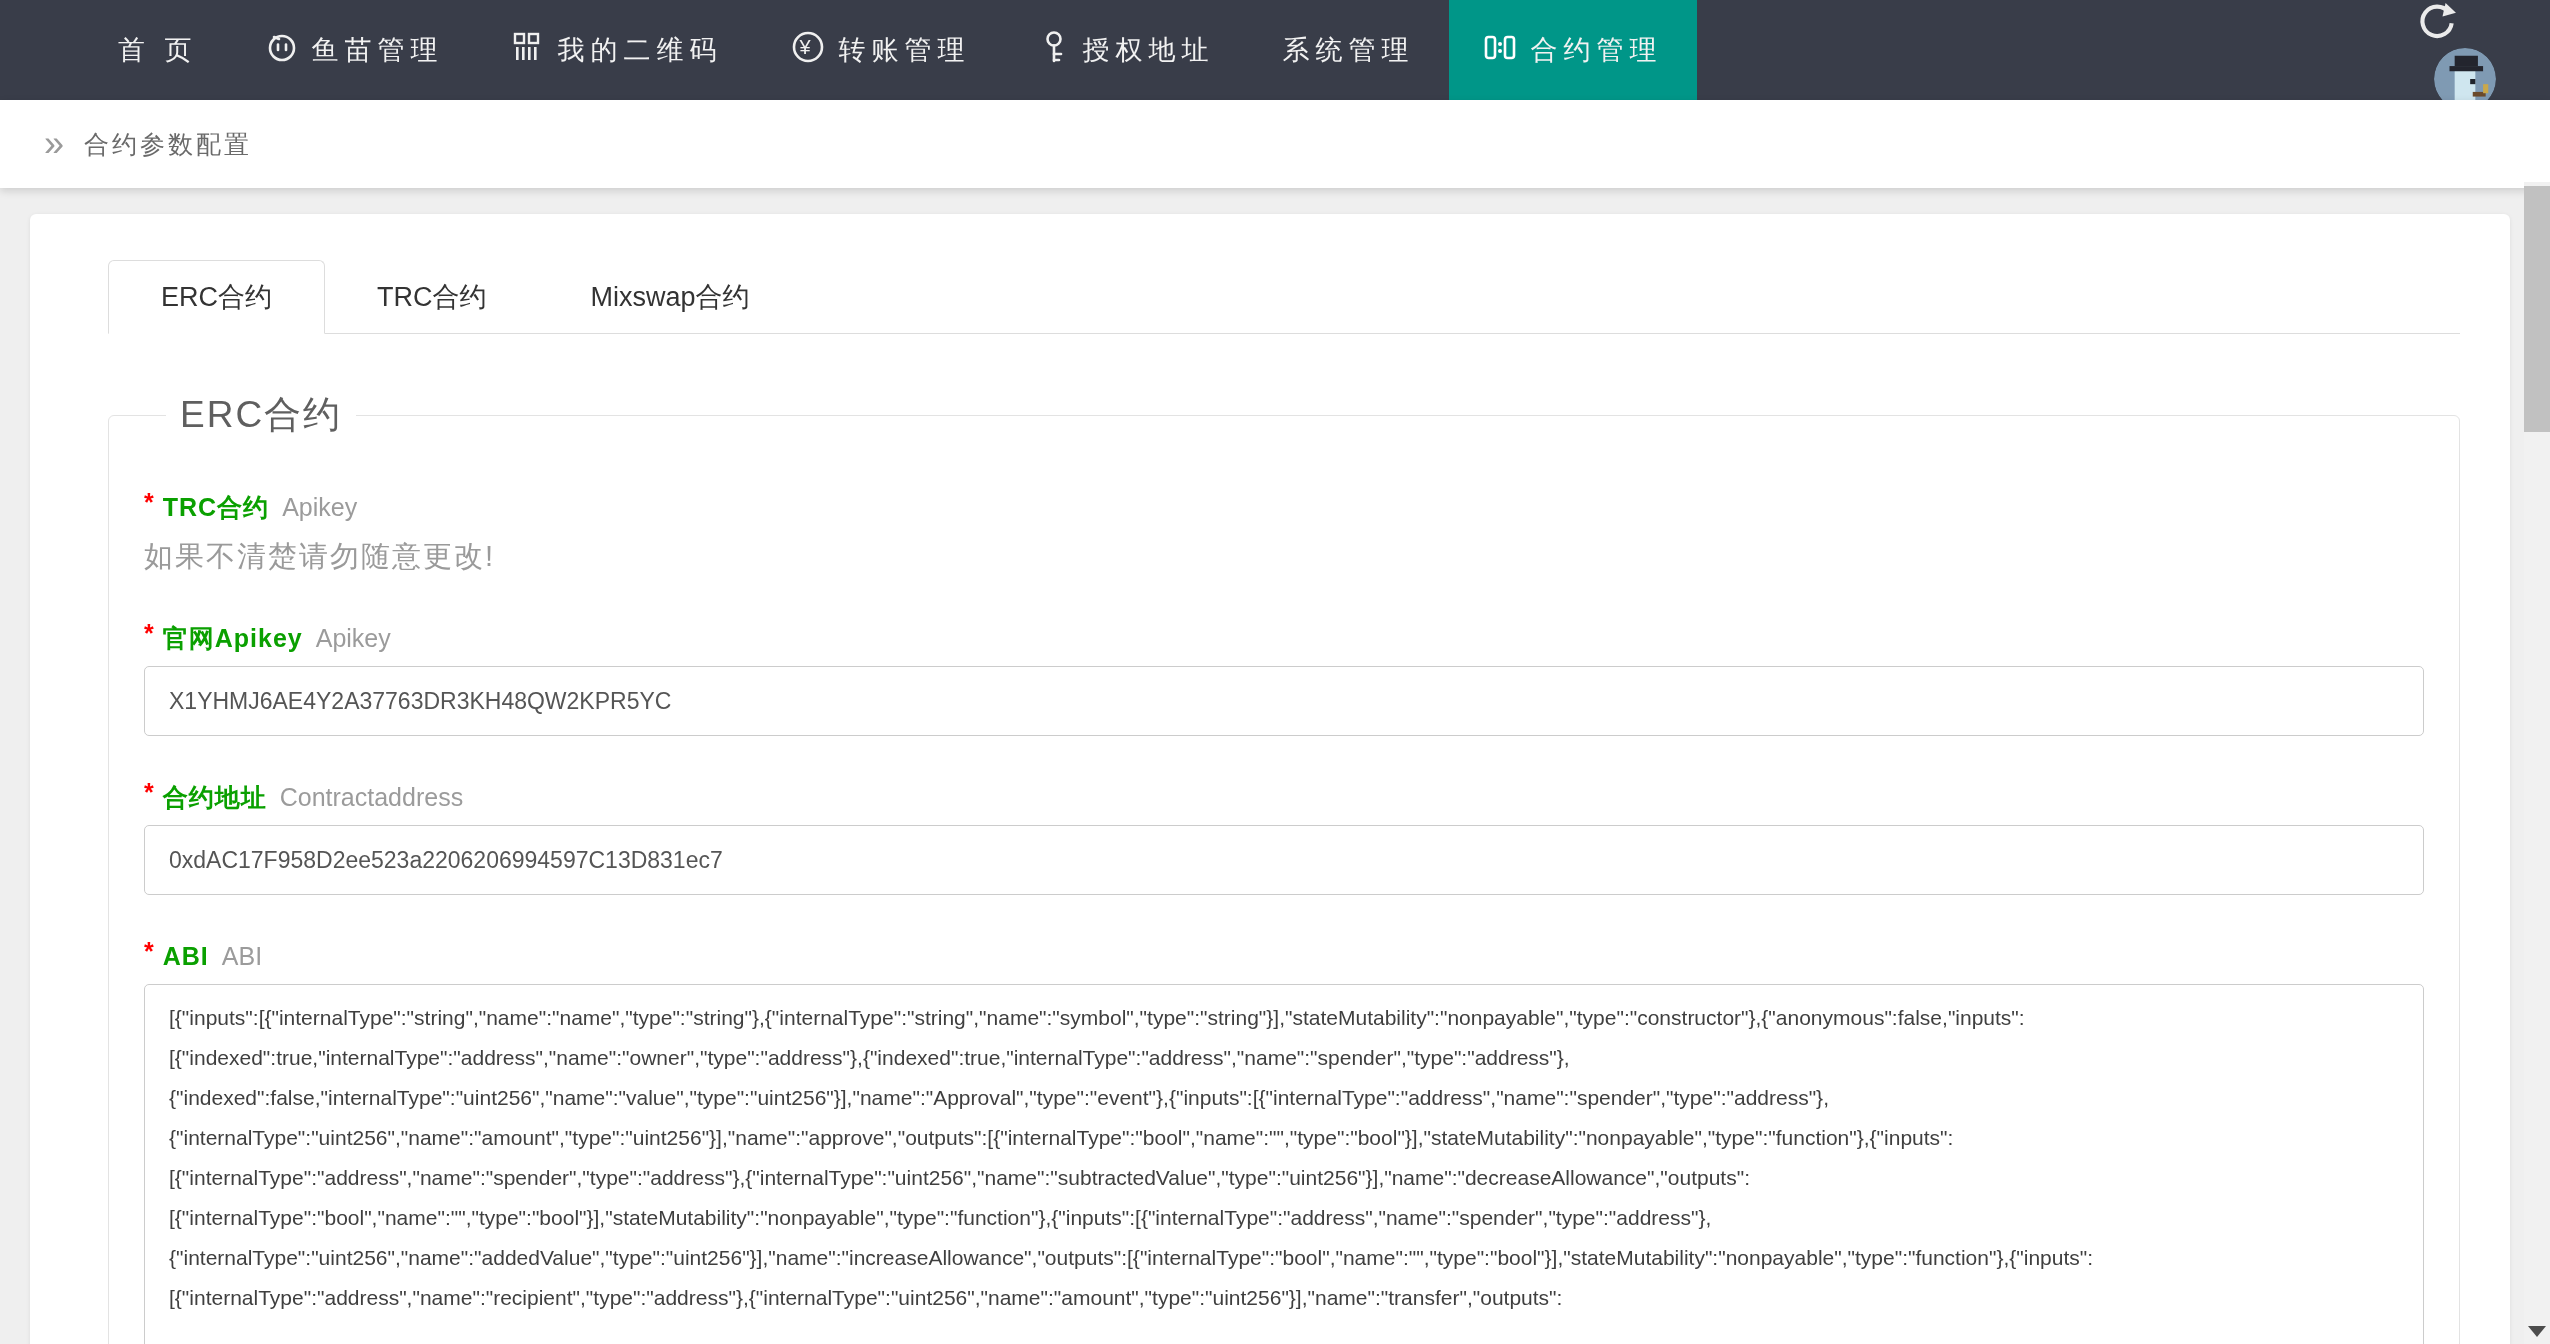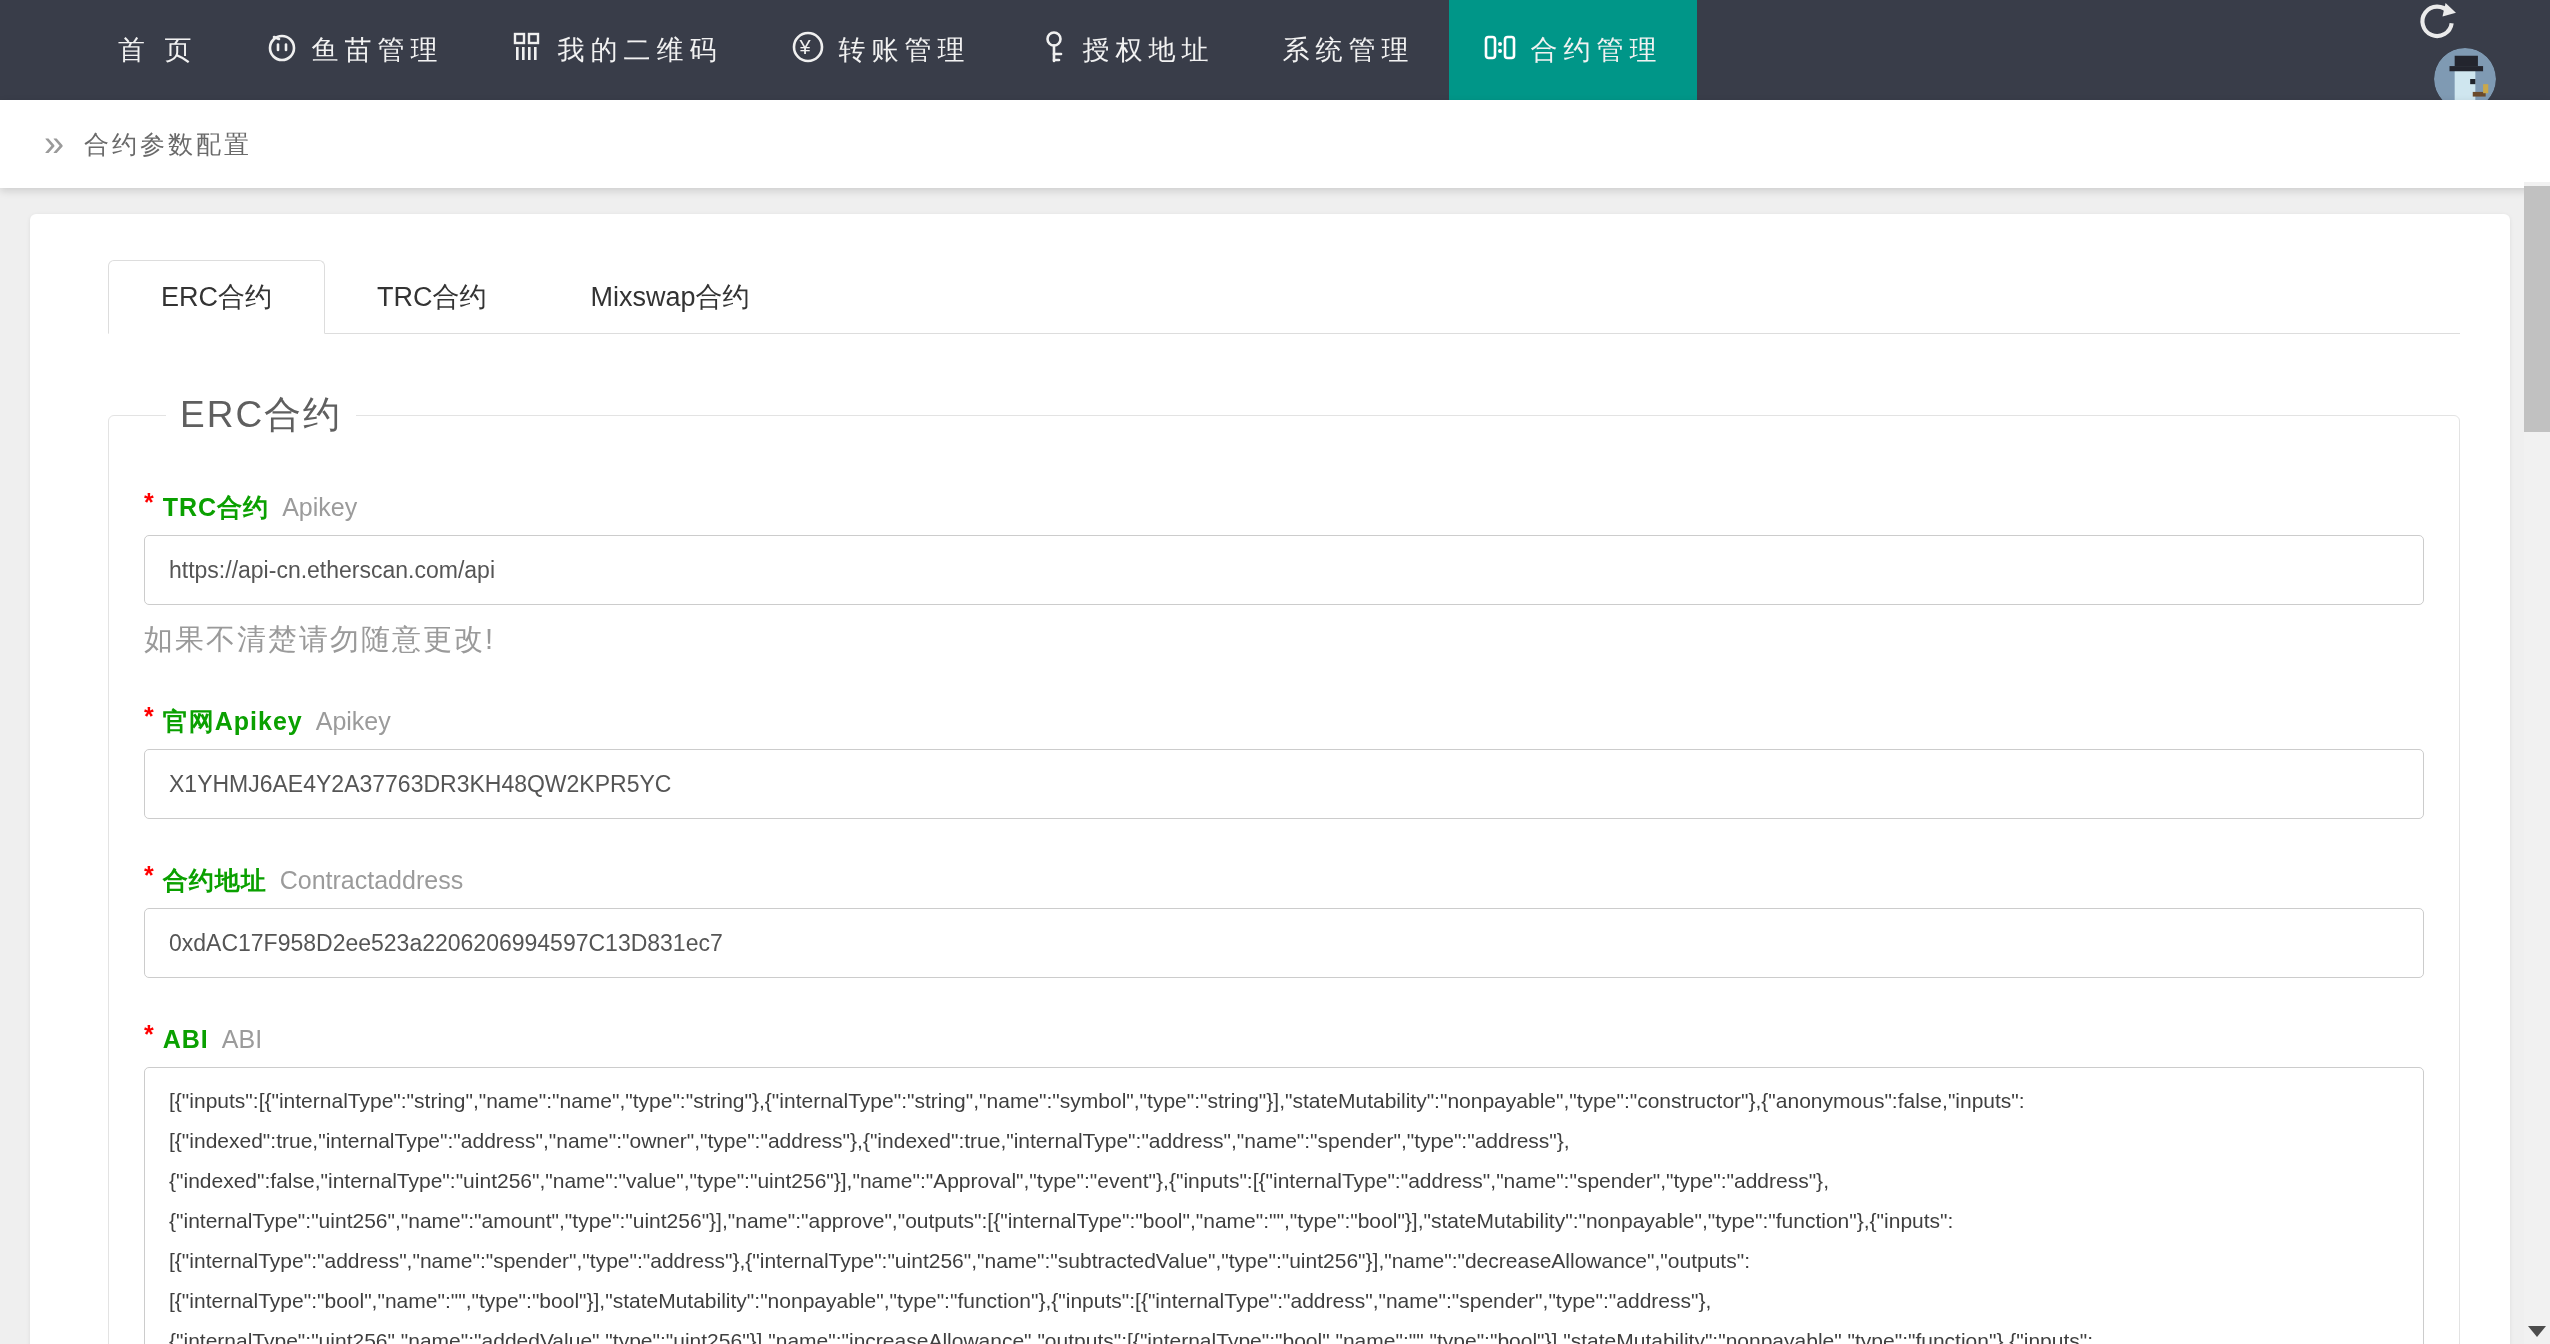--- a/index.html
+++ b/index.html
@@ -181,21 +181,20 @@
 
     <fieldset class="panel">
       <legend>ERC合约</legend>
 
       <div class="form-group">
         <div class="field-label">
           <span class="req">*</span>
           <span class="label-cn">TRC合约</span>
           <span class="label-en">Apikey</span>
         </div>
-        <input class="text-input" type="text" value="https://api-cn.etherscan.com/api" style="">
         <div class="help">如果不清楚请勿随意更改!</div>
       </div>
 
       <div class="form-group">
         <div class="field-label">
           <span class="req">*</span>
           <span class="label-cn">官网Apikey</span>
           <span class="label-en">Apikey</span>
         </div>
         <input class="text-input" type="text" value="X1YHMJ6AE4Y2A37763DR3KH48QW2KPR5YC" style="">

